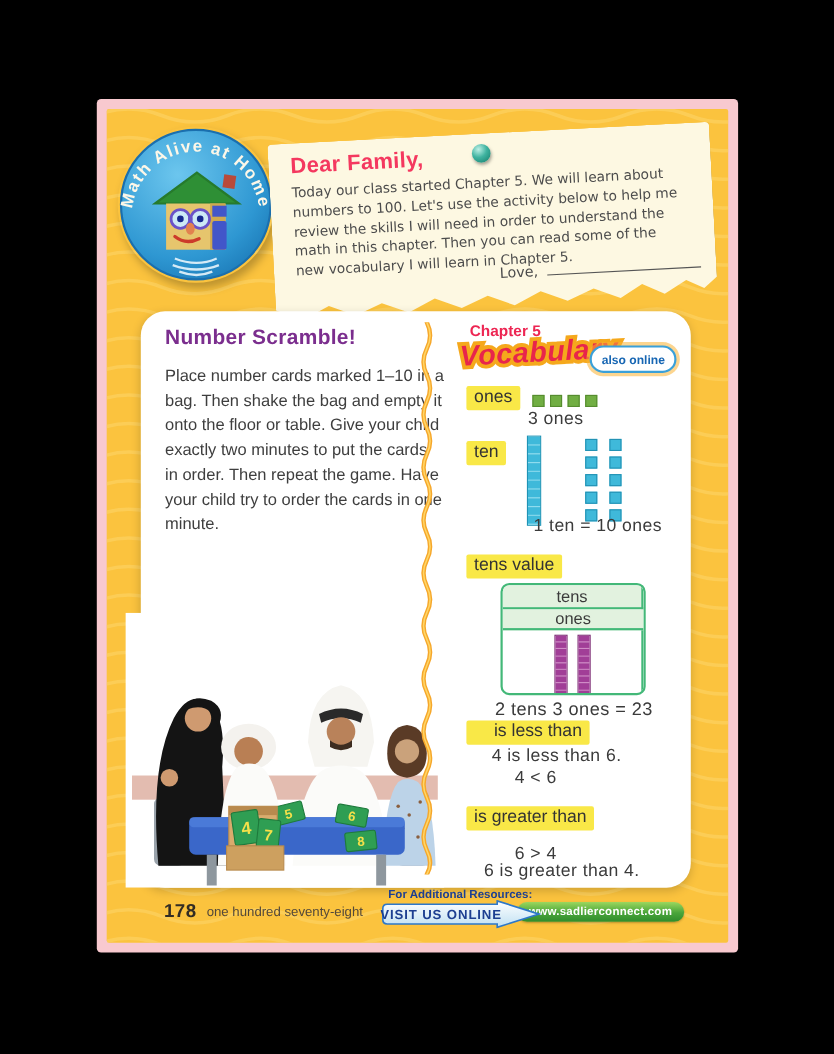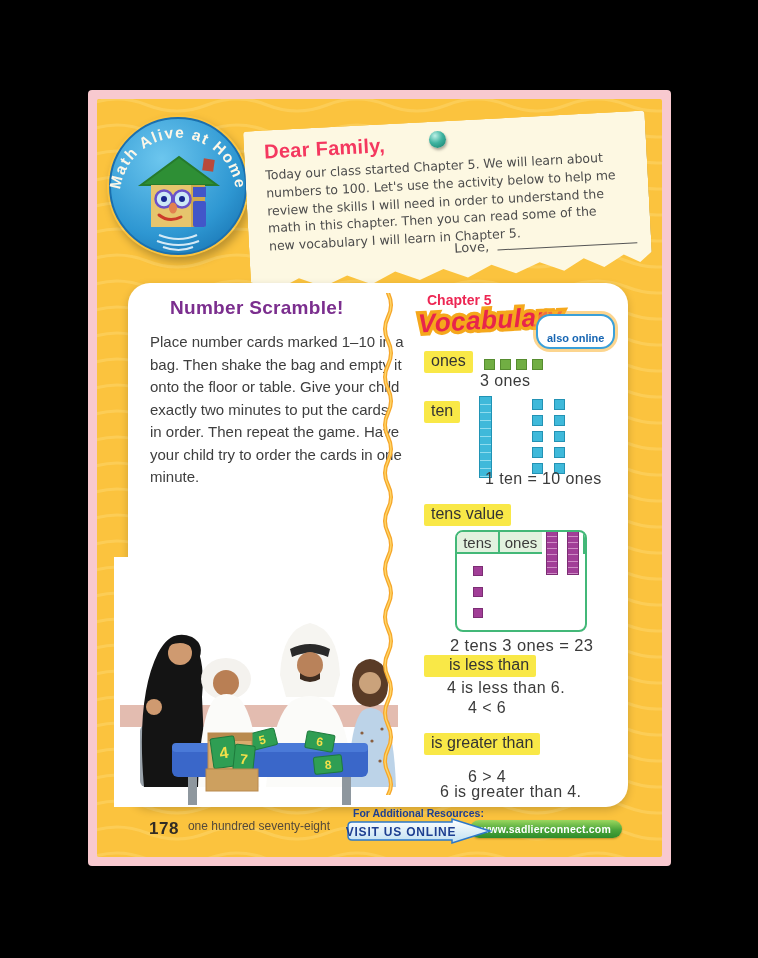--- a/index.html
+++ b/index.html
@@ -17,56 +17,56 @@
     padding:10px 18px 0 20px;box-sizing:border-box;}
   .note-heading{color:#f4385f;font-size:20px;font-weight:bold;letter-spacing:.3px;margin-bottom:3px;}
   .note-body{font-family:"DejaVu Sans",sans-serif;font-size:12.5px;line-height:1.42;color:#4c4c4c;width:356px;}
   .note-signoff{position:absolute;left:205px;top:120px;font-family:"DejaVu Sans",sans-serif;font-size:13px;color:#4c4c4c;}
   .sig-line{display:inline-block;width:140px;border-bottom:1.5px solid #555;height:11px;margin-left:8px;}
   .pushpin{position:absolute;left:332px;top:32px;width:17px;height:17px;border-radius:50%;
     background:radial-gradient(circle at 35% 28%,#bdf0e6 0%,#3fb3a0 45%,#117a68 100%);box-shadow:1px 2px 3px rgba(0,0,0,.35);z-index:5;}
 
   
   .card{position:absolute;left:31px;top:184px;width:500px;height:524px;background:#fff;border-radius:22px;box-shadow:0 3px 9px rgba(0,0,0,.18);}
-  .activity-title{position:absolute;left:22px;top:14px;font-size:19px;font-weight:bold;color:#7b2e8e;letter-spacing:.3px;margin-left:20px;}
+  .activity-title{position:absolute;left:22px;top:14px;font-size:19px;font-weight:bold;color:#7b2e8e;letter-spacing:.3px;}
   .activity-body{position:absolute;left:22px;top:48px;width:254px;font-size:15px;line-height:1.5;color:#3e3e3e;}
   .photo{position:absolute;left:-14px;top:274px;width:290px;height:250px;}
   .divider{position:absolute;left:252px;top:10px;width:16px;height:502px;}
 
   
   .chapter{position:absolute;left:299px;top:9px;color:#ed2653;font-size:14px;font-weight:bold;}
   .vocab-logo{position:absolute;left:290px;top:22px;width:130px;height:36px;transform:rotate(-3deg);}
   .vocab-logo span{position:absolute;left:0;top:0;font-size:26px;font-weight:bold;font-style:italic;letter-spacing:.5px;white-space:nowrap;}
   .vocab-stroke{-webkit-text-stroke:7px #f5a81c;color:transparent;text-shadow:0 2px 2px rgba(180,120,0,.35);}
   .vocab-fill{color:#e8254b;}
-  .also-online{position:absolute;left:408px;top:31px;background:#fff;border:2px solid #3aa0d9;border-radius:14px;color:#1766b3;font-weight:bold;font-size:11px;padding:16px 9px 3px;box-shadow:0 0 0 3px rgba(249,178,51,.55);white-space:nowrap;}
+  .also-online{position:absolute;left:408px;top:31px;background:#fff;border:2px solid #3aa0d9;border-radius:14px;color:#1766b3;font-weight:bold;font-size:11px;padding:6px 9px 3px;box-shadow:0 0 0 3px rgba(249,178,51,.55);white-space:nowrap;}
 
   .hl{position:absolute;background:#f9e847;padding:1px 7px 3px;font-size:16px;color:#333;border-radius:2px;white-space:nowrap;}
   .cap{position:absolute;font-size:16px;color:#3b3b3b;letter-spacing:.4px;white-space:nowrap;}
 
   .ones-blocks{position:absolute;left:356px;top:76px;display:flex;gap:5px;}
   .ones-blocks i{width:11px;height:11px;background:#71ae43;border:1px solid #568c2f;box-sizing:border-box;}
   .rod{display:flex;flex-direction:column;width:13px;border:1px solid #1f93b5;box-sizing:border-box;}
   .rod i{flex:1;background:#3fb9da;border-bottom:1px solid #8fdcee;}
   .rod.purple{border-color:#7c2d74;}
   .rod.purple i{background:#a13e97;border-bottom:1px solid #cf8cc6;}
   .ten-rod{position:absolute;left:351px;top:113px;height:82px;}
   .tenones-grid{position:absolute;left:404px;top:116px;display:grid;grid-template-columns:repeat(2,11px);gap:5px 11px;}
   .tenones-grid i{width:11px;height:11px;background:#3fb9da;border:1px solid #2392b4;box-sizing:border-box;}
 
-  .pv-table{position:absolute;left:327px;top:247px;width:128px;height:98px;border:2px solid #43b878;border-radius:8px;overflow:hidden;display:grid;grid-template-columns:1fr 1fr 1fr;grid-template-rows:22px 1fr;background:#fff;}
+  .pv-table{position:absolute;left:327px;top:247px;width:128px;height:98px;border:2px solid #43b878;border-radius:8px;overflow:hidden;display:grid;grid-template-columns:1fr;grid-template-rows:22px 1fr;background:#fff;}
   .pv-th{background:#e2f2df;border-bottom:2px solid #43b878;font-size:15px;color:#3b3b3b;display:flex;align-items:center;justify-content:center;}
   .pv-th.first,.pv-td.first{border-right:2px solid #43b878;}
   .pv-td{display:flex;align-items:center;justify-content:center;gap:9px;padding:4px 0;}
   .pv-rods .rod{height:64px;width:12px;}
   .pv-ones-stack{display:flex;flex-direction:column;gap:11px;}
   .pv-ones-stack i{width:10px;height:10px;background:#a13e97;border:1px solid #7c2d74;box-sizing:border-box;}
 
   
-  .pagenum-row{position:absolute;left:52px;top:720px;display:flex;align-items:flex-start;}
+  .pagenum-row{position:absolute;left:52px;top:720px;display:flex;align-items:center;}
   .pagenum{font-size:17px;font-weight:bold;color:#322c24;letter-spacing:.5px;}
   .pagenum-words{font-size:12px;color:#54493a;margin-left:9px;}
   .resources-label{position:absolute;left:256px;top:708px;color:#1d3f91;font-weight:bold;font-size:10.5px;}
   .visit-arrow{position:absolute;left:249px;top:719px;z-index:3;}
   .url-pill{position:absolute;left:373px;top:721px;z-index:2;width:152px;height:18px;border-radius:9px;
     background:linear-gradient(#9bd75e 0%,#4aa53a 55%,#2f8c2c 100%);display:flex;align-items:center;justify-content:center;
     color:#fff;font-weight:bold;font-size:10.5px;letter-spacing:.2px;box-shadow:0 1px 2px rgba(0,0,0,.25);}
 </style>
 </head>
 <body>

